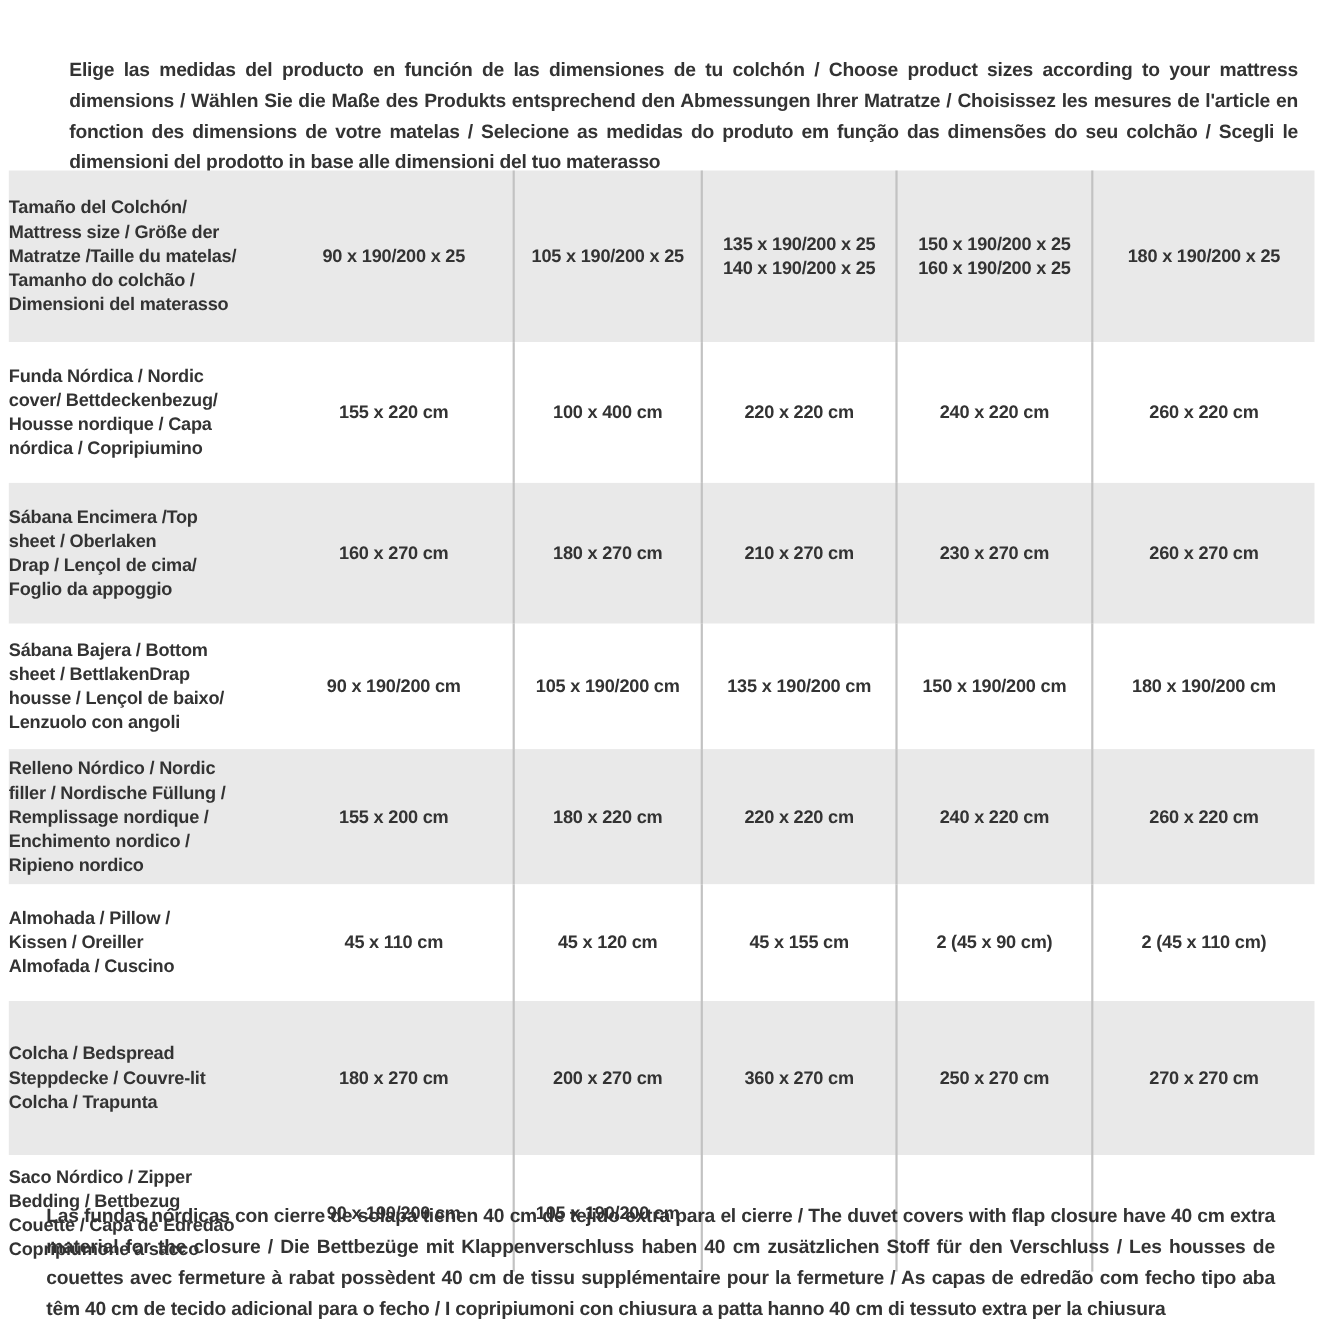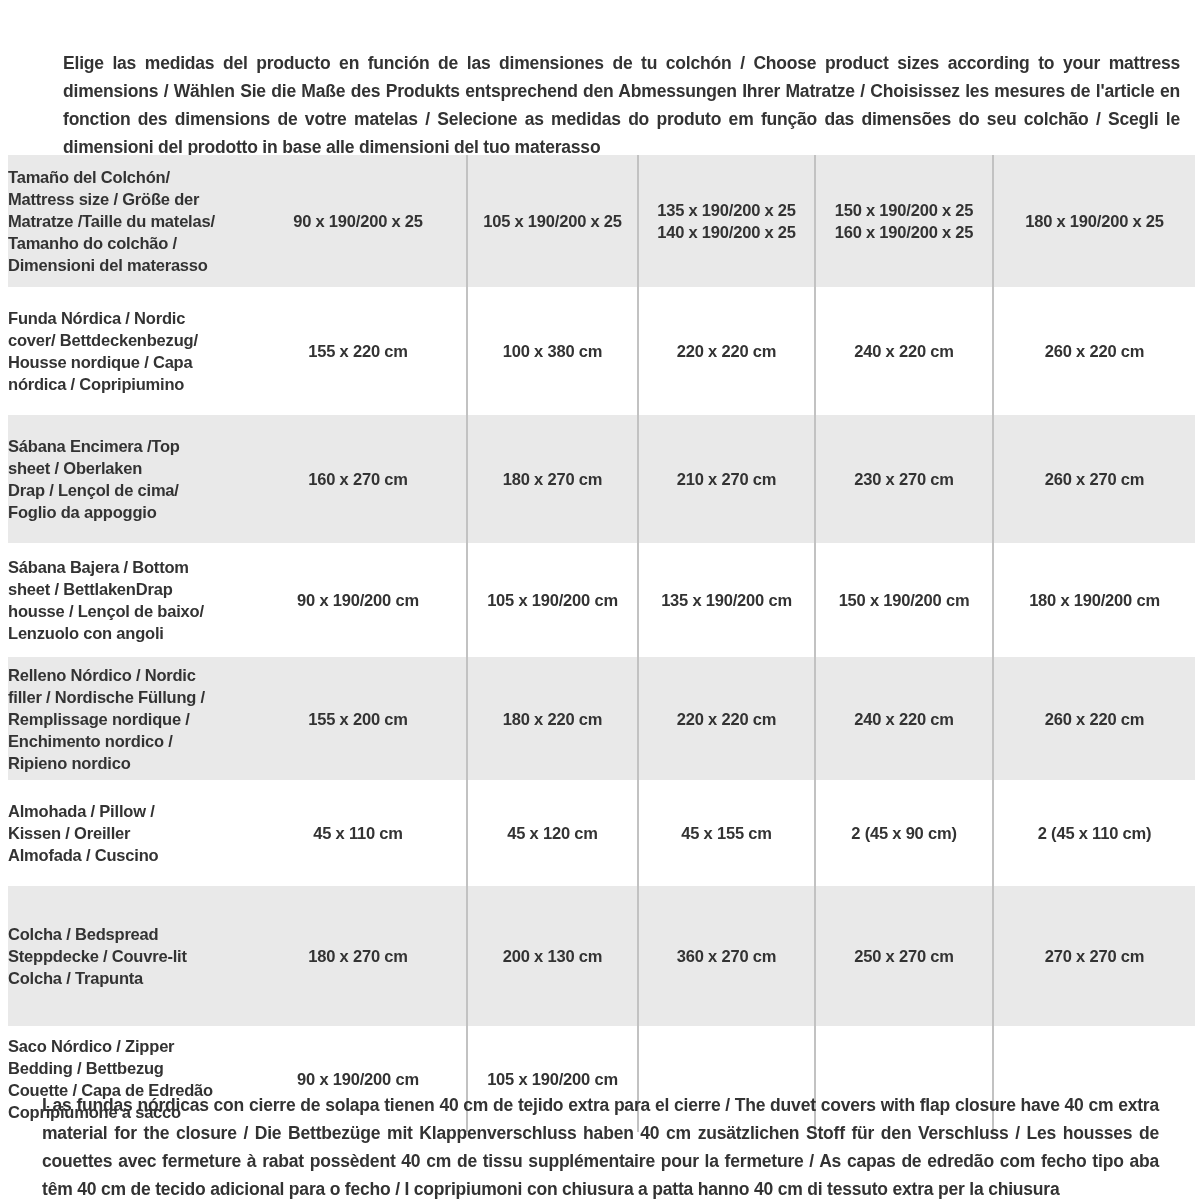--- a/index.html
+++ b/index.html
@@ -66,21 +66,21 @@
     padding-left: 34px;
     padding-right: 6px;
   }
   td.value-cell {
     text-align: center;
   }
   td.with-divider {
     border-left: 2px solid #c2c2c2;
   }
   
-  tr.h-header td { height: 132px; }
+  tr.h-header td { height: 156px; }
   tr.h-funda   td { height: 128px; }
   tr.h-encima  td { height: 128px; }
   tr.h-bajera  td { height: 114px; }
   tr.h-relleno td { height: 123px; }
   tr.h-almohada td { height: 106px; }
   tr.h-colcha  td { height: 140px; }
   tr.h-saco    td { height: 106px; }
 </style>
 </head>
 <body>
@@ -112,21 +112,21 @@
         <td class="value-cell with-divider">150 x 190/200 x 25
 160 x 190/200 x 25</td>
         <td class="value-cell with-divider">180 x 190/200 x 25</td>
       </tr>
       <tr class="row-white h-funda">
         <td class="label-cell">Funda Nórdica /  Nordic
 cover/ Bettdeckenbezug/
 Housse nordique  / Capa
 nórdica / Copripiumino</td>
         <td class="value-cell">155 x 220 cm</td>
-        <td class="value-cell with-divider">100 x 380 cm</td>
+        <td class="value-cell with-divider">100 x 400 cm</td>
         <td class="value-cell with-divider">220 x 220 cm</td>
         <td class="value-cell with-divider">240 x 220 cm</td>
         <td class="value-cell with-divider">260 x 220 cm</td>
       </tr>
       <tr class="row-gray h-encima">
         <td class="label-cell">Sábana Encimera /Top
 sheet / Oberlaken
 Drap / Lençol de cima/
 Foglio da appoggio</td>
         <td class="value-cell">160 x 270 cm</td>
@@ -166,21 +166,21 @@
         <td class="value-cell with-divider">45 x 120 cm</td>
         <td class="value-cell with-divider">45 x 155 cm</td>
         <td class="value-cell with-divider">2 (45 x 90 cm)</td>
         <td class="value-cell with-divider">2 (45 x 110 cm)</td>
       </tr>
       <tr class="row-gray h-colcha">
         <td class="label-cell">Colcha / Bedspread
 Steppdecke / Couvre-lit
 Colcha / Trapunta</td>
         <td class="value-cell">180 x 270 cm</td>
-        <td class="value-cell with-divider">200 x 130 cm</td>
+        <td class="value-cell with-divider">200 x 270 cm</td>
         <td class="value-cell with-divider">360 x 270 cm</td>
         <td class="value-cell with-divider">250 x 270 cm</td>
         <td class="value-cell with-divider">270 x 270 cm</td>
       </tr>
       <tr class="row-white h-saco">
         <td class="label-cell">Saco Nórdico / Zipper
 Bedding / Bettbezug
 Couette  / Capa de Edredão
 Copripiumone a sacco</td>
         <td class="value-cell">90 x 190/200 cm</td>

